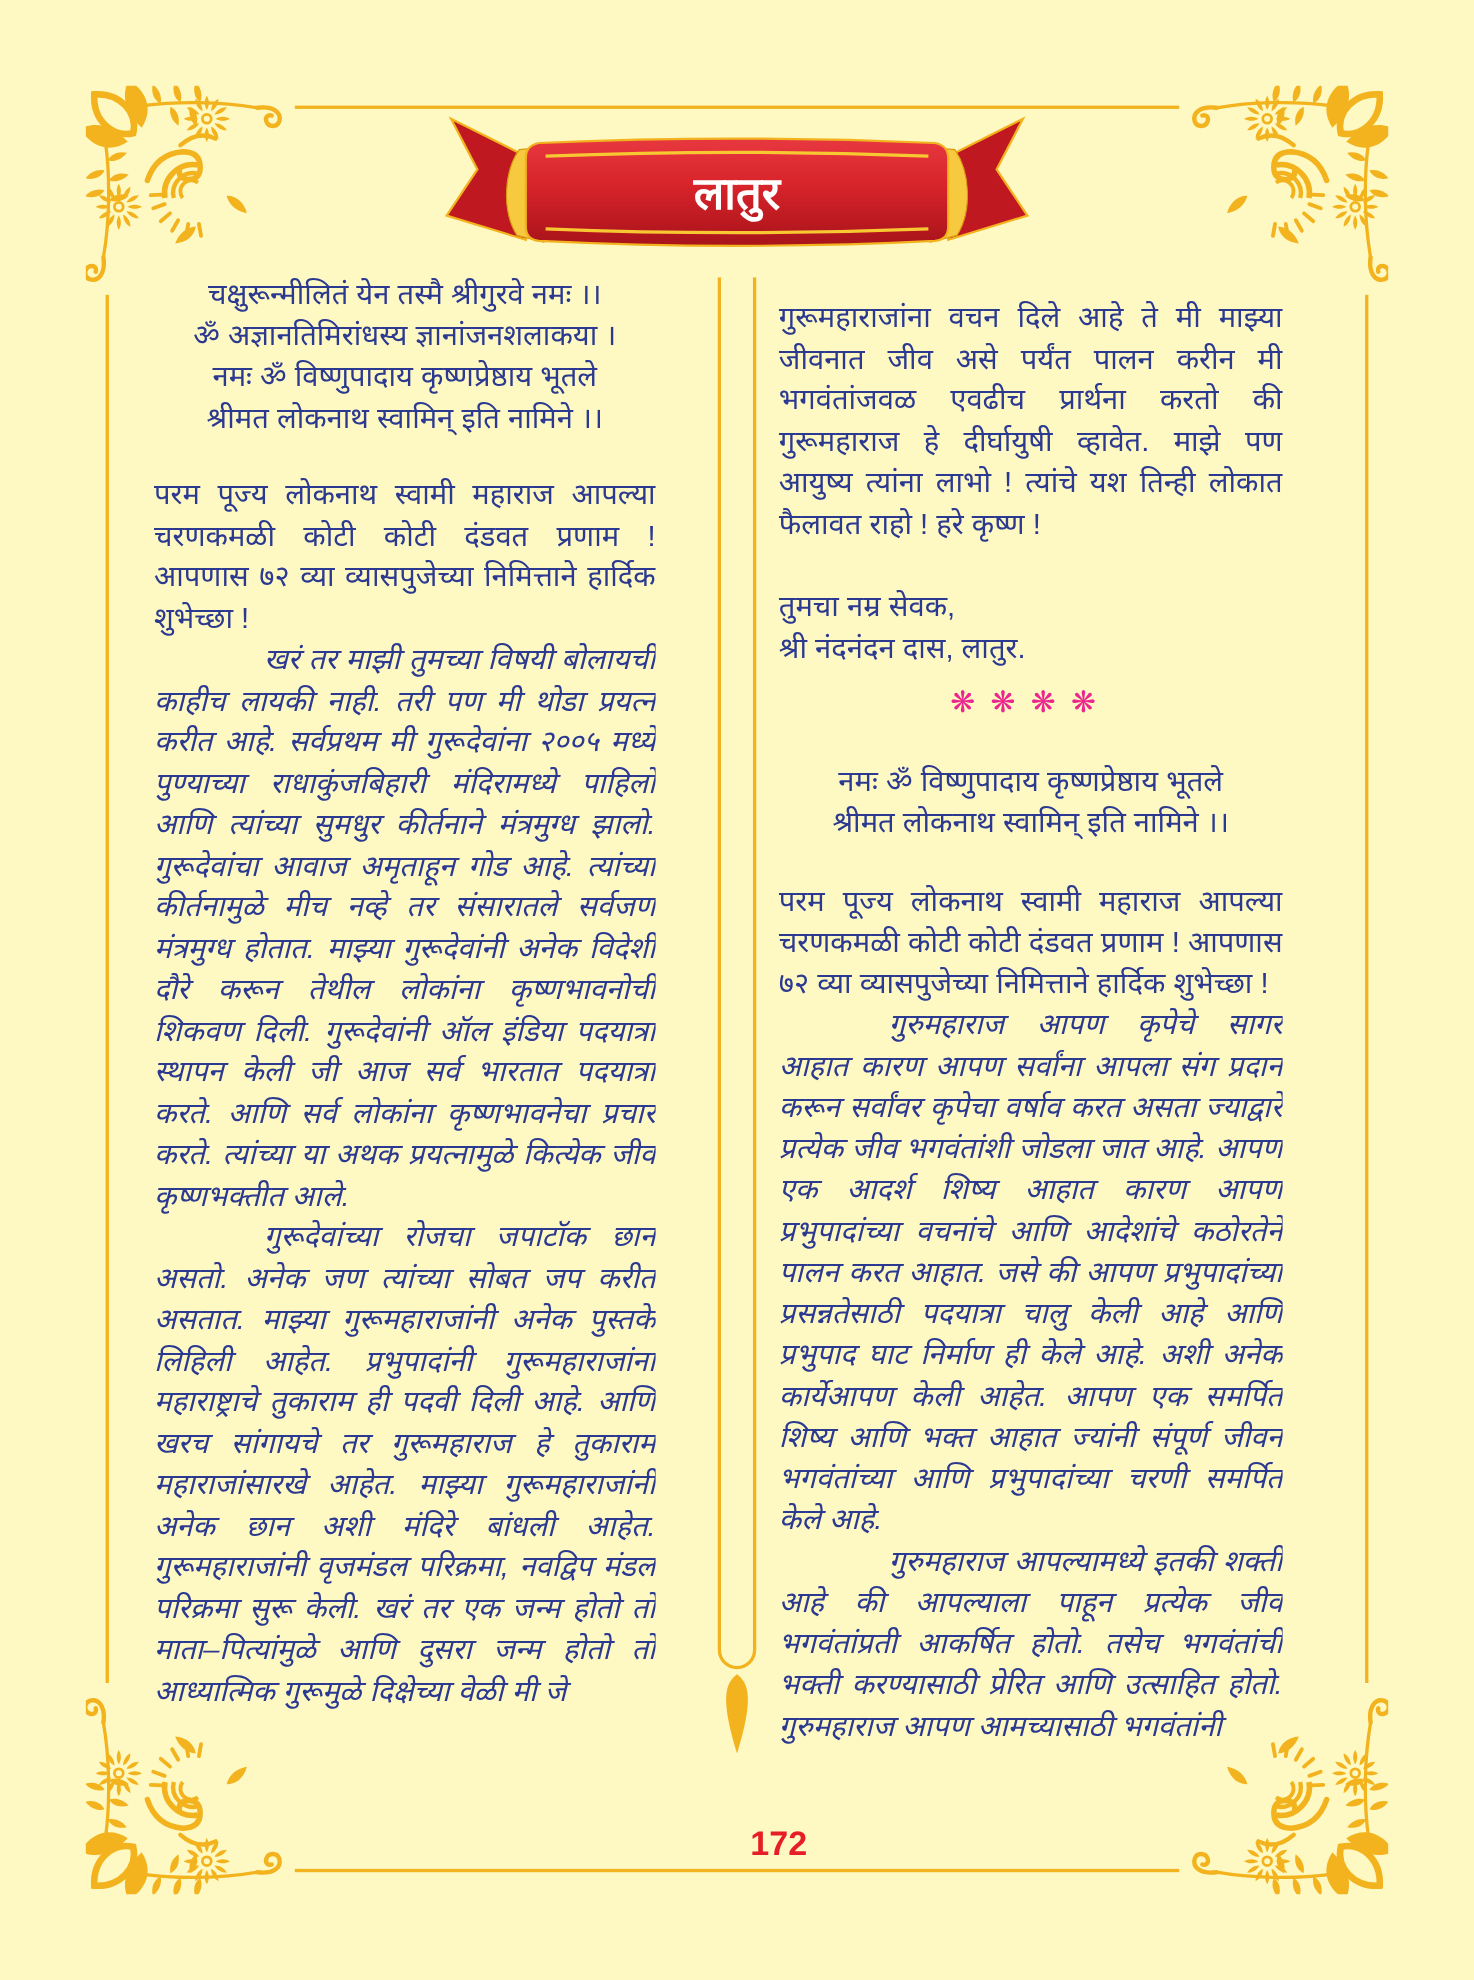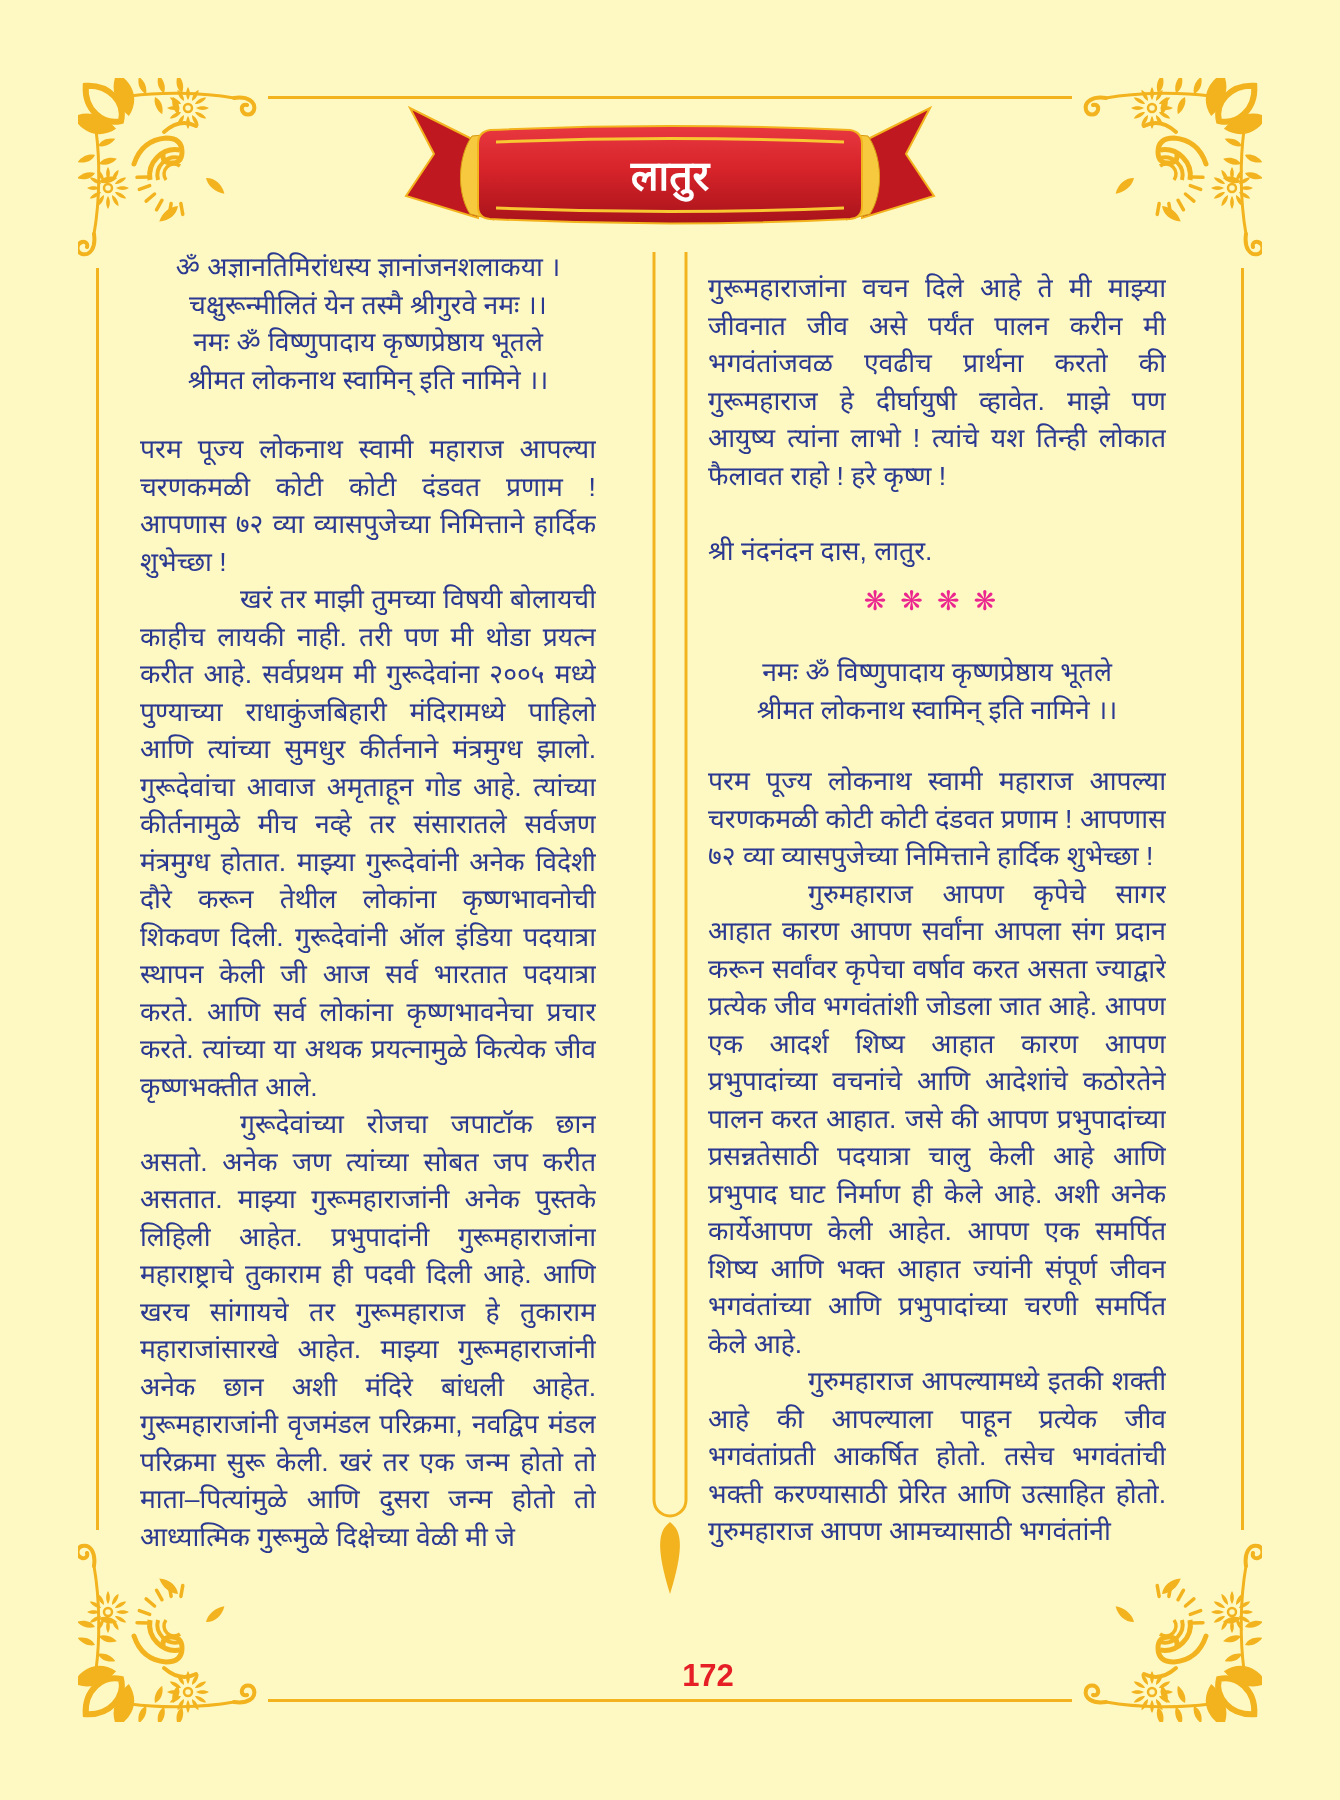--- a/index.html
+++ b/index.html
@@ -29,21 +29,21 @@
     color:#2b3990;
     font-size:26.5px;line-height:37.5px;
     text-align:justify;
     max-height:1400px;overflow:hidden;
   }
   .col-left{left:140px;}
   .col-right{left:708px;width:458px;margin-top:21px;}
   .shloka{text-align:center;margin:0 0 32px 0;}
   .shloka div{white-space:nowrap;}
   .para{margin:0;}
-  .para.indent{text-indent:100px;}
+  .para.indent{text-indent:100px;font-style:italic;}
   .sig-block{margin-top:38px;}
   .sig{margin:0;text-align:left;}
   .stars{
     text-align:center;color:#ec268f;font-size:27px;
     letter-spacing:14px;margin:12px 0 30px 0;font-weight:bold;
   }
   .shloka.second{margin:34px 0 34px 0;}
   
   .divider{position:absolute;left:650px;top:252px;width:40px;height:1350px;z-index:2;}
   
@@ -157,33 +157,34 @@
   </svg>
 
   <svg class="divider" viewBox="0 0 40 1350" preserveAspectRatio="none">
     <path d="M4 0 V1248 A16 16 0 0 0 36 1248 V0" fill="none" stroke="#f2b31e" stroke-width="3"></path>
     <path d="M20 1270 C30 1278 36 1290 20 1342 C4 1290 10 1278 20 1270 Z" fill="#f2b31e"></path>
   </svg>
 
   <main>
     <section class="col col-left">
       <div class="shloka">
+        <div>चक्षुरून्मीलितं येन तस्मै श्रीगुरवे नमः ।।</div>
         <div>ॐ अज्ञानतिमिरांधस्य ज्ञानांजनशलाकया ।</div>
-        <div>चक्षुरून्मीलितं येन तस्मै श्रीगुरवे नमः ।।</div>
         <div>नमः ॐ विष्णुपादाय कृष्णप्रेष्ठाय भूतले</div>
         <div>श्रीमत लोकनाथ स्वामिन् इति नामिने ।।</div>
       </div>
       <p class="para">परम पूज्य लोकनाथ स्वामी महाराज आपल्या चरणकमळी कोटी कोटी दंडवत प्रणाम ! आपणास ७२ व्या व्यासपुजेच्या निमित्ताने हार्दिक शुभेच्छा !</p>
       <p class="para indent">खरं तर माझी तुमच्या विषयी बोलायची काहीच लायकी नाही. तरी पण मी थोडा प्रयत्न करीत आहे. सर्वप्रथम मी गुरूदेवांना २००५ मध्ये पुण्याच्या राधाकुंजबिहारी मंदिरामध्ये पाहिलो आणि त्यांच्या सुमधुर कीर्तनाने मंत्रमुग्ध झालो. गुरूदेवांचा आवाज अमृताहून गोड आहे. त्यांच्या कीर्तनामुळे मीच नव्हे तर संसारातले सर्वजण मंत्रमुग्ध होतात. माझ्या गुरूदेवांनी अनेक विदेशी दौरे करून तेथील लोकांना कृष्णभावनोची शिकवण दिली. गुरूदेवांनी ऑल इंडिया पदयात्रा स्थापन केली जी आज सर्व भारतात पदयात्रा करते. आणि सर्व लोकांना कृष्णभावनेचा प्रचार करते. त्यांच्या या अथक प्रयत्नामुळे कित्येक जीव कृष्णभक्तीत आले.</p>
       <p class="para indent">गुरूदेवांच्या रोजचा जपाटॉक छान असतो. अनेक जण त्यांच्या सोबत जप करीत असतात. माझ्या गुरूमहाराजांनी अनेक पुस्तके लिहिली आहेत. प्रभुपादांनी गुरूमहाराजांना महाराष्ट्राचे तुकाराम ही पदवी दिली आहे. आणि खरच सांगायचे तर गुरूमहाराज हे तुकाराम महाराजांसारखे आहेत. माझ्या गुरूमहाराजांनी अनेक छान अशी मंदिरे बांधली आहेत. गुरूमहाराजांनी वृजमंडल परिक्रमा, नवद्विप मंडल परिक्रमा सुरू केली. खरं तर एक जन्म होतो तो माता–पित्यांमुळे आणि दुसरा जन्म होतो तो आध्यात्मिक गुरूमुळे दिक्षेच्या वेळी मी जे</p>
     </section>
 
     <section class="col col-right">
       <p class="para">गुरूमहाराजांना वचन दिले आहे ते मी माझ्या जीवनात जीव असे पर्यंत पालन करीन मी भगवंतांजवळ एवढीच प्रार्थना करतो की गुरूमहाराज हे दीर्घायुषी व्हावेत. माझे पण आयुष्य त्यांना लाभो ! त्यांचे यश तिन्ही लोकात फैलावत राहो ! हरे कृष्ण !</p>
       <div class="sig-block">
+        <p class="sig">तुमचा नम्र सेवक,</p>
         <p class="sig">श्री नंदनंदन दास, लातुर.</p>
       </div>
       <div class="stars">❋❋❋❋</div>
       <div class="shloka second">
         <div>नमः ॐ विष्णुपादाय कृष्णप्रेष्ठाय भूतले</div>
         <div>श्रीमत लोकनाथ स्वामिन् इति नामिने ।।</div>
       </div>
       <p class="para">परम पूज्य लोकनाथ स्वामी महाराज आपल्या चरणकमळी कोटी कोटी दंडवत प्रणाम ! आपणास ७२ व्या व्यासपुजेच्या निमित्ताने हार्दिक शुभेच्छा !</p>
       <p class="para indent">गुरुमहाराज आपण कृपेचे सागर आहात कारण आपण सर्वांना आपला संग प्रदान करून सर्वांवर कृपेचा वर्षाव करत असता ज्याद्वारे प्रत्येक जीव भगवंतांशी जोडला जात आहे. आपण एक आदर्श शिष्य आहात कारण आपण प्रभुपादांच्या वचनांचे आणि आदेशांचे कठोरतेने पालन करत आहात. जसे की आपण प्रभुपादांच्या प्रसन्नतेसाठी पदयात्रा चालु केली आहे आणि प्रभुपाद घाट निर्माण ही केले आहे. अशी अनेक कार्येआपण केली आहेत. आपण एक समर्पित शिष्य आणि भक्त आहात ज्यांनी संपूर्ण जीवन भगवंतांच्या आणि प्रभुपादांच्या चरणी समर्पित केले आहे.</p>
       <p class="para indent">गुरुमहाराज आपल्यामध्ये इतकी शक्ती आहे की आपल्याला पाहून प्रत्येक जीव भगवंतांप्रती आकर्षित होतो. तसेच भगवंतांची भक्ती करण्यासाठी प्रेरित आणि उत्साहित होतो. गुरुमहाराज आपण आमच्यासाठी भगवंतांनी</p>

